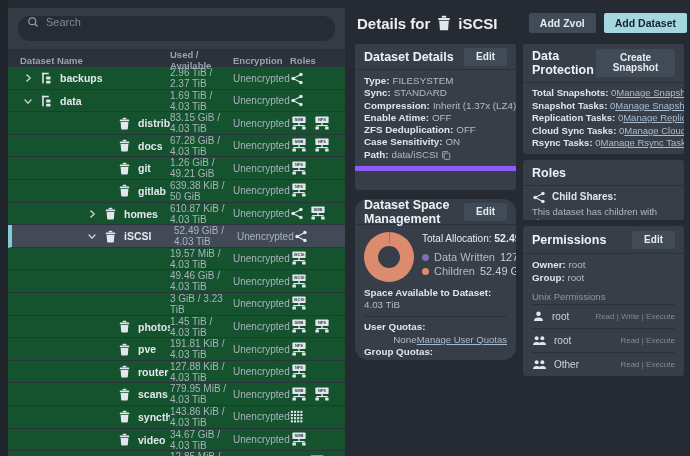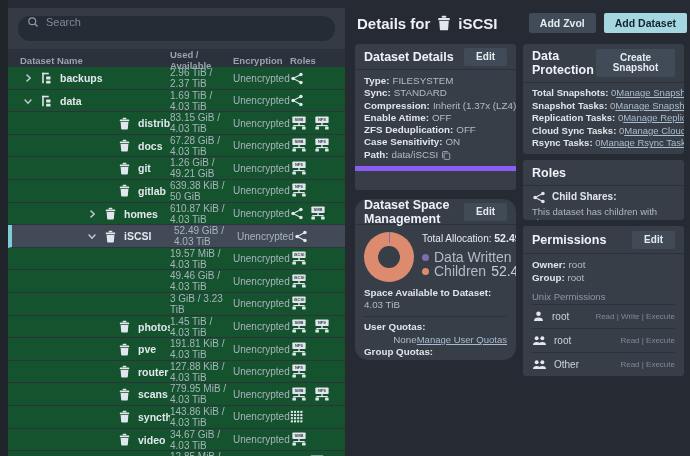--- a/index.html
+++ b/index.html
@@ -88,21 +88,21 @@
   .card.space-mgmt { height:161px; display:flex; flex-direction:column;border-radius:13px; }
   .sm-body { padding:5px 9px 4px; flex:1; }
   .sm-top { display:flex; gap:8px; align-items:flex-start; }
   .donut { width:50px; height:50px; border-radius:50%; position:relative; flex:0 0 auto; margin-top:2px;
            background:conic-gradient(#7b6fae 0deg 2deg, #dd8b6e 2deg 360deg); }
   .donut::after { content:""; position:absolute; left:14px; top:14px; width:22px; height:22px;
            border-radius:50%; background:#373e48; }
   .sm-right { flex:1; min-width:0; }
   .total-line { font-size:10px; color:#e6ebf0; text-align:right; margin:2px 0 6px; white-space:nowrap; }
   .total-line b { font-size:10.5px; }
-  .legend-row { display:flex; align-items:center; gap:5px; font-size:14px; color:#b3bcc6; line-height:14px; white-space:nowrap; }
+  .legend-row { display:flex; align-items:center; gap:5px; font-size:11px; color:#b3bcc6; line-height:14px; white-space:nowrap; }
   .legend-dot { width:7px; height:7px; border-radius:50%; flex:0 0 auto; }
   .legend-row .lv { margin-left:auto; color:#c6ced6; }
   .sa-label { font-size:9.8px; font-weight:bold; color:#dfe5eb; margin-top:5px; }
   .sa-value { font-size:9.8px; color:#b3bcc6; line-height:13px; }
   .sm-divider { border-top:1px solid #2b313a; margin:5px 0 4px; }
   .quota-label { font-size:9.8px; font-weight:bold; color:#dfe5eb; line-height:12px; }
   .quota-line { display:flex; justify-content:flex-end; font-size:9.8px; color:#b3bcc6; line-height:13px; }
   a.link { color:#a9bccf; text-decoration:underline; font-size:9.5px; white-space:nowrap; cursor:pointer; }
 
   

